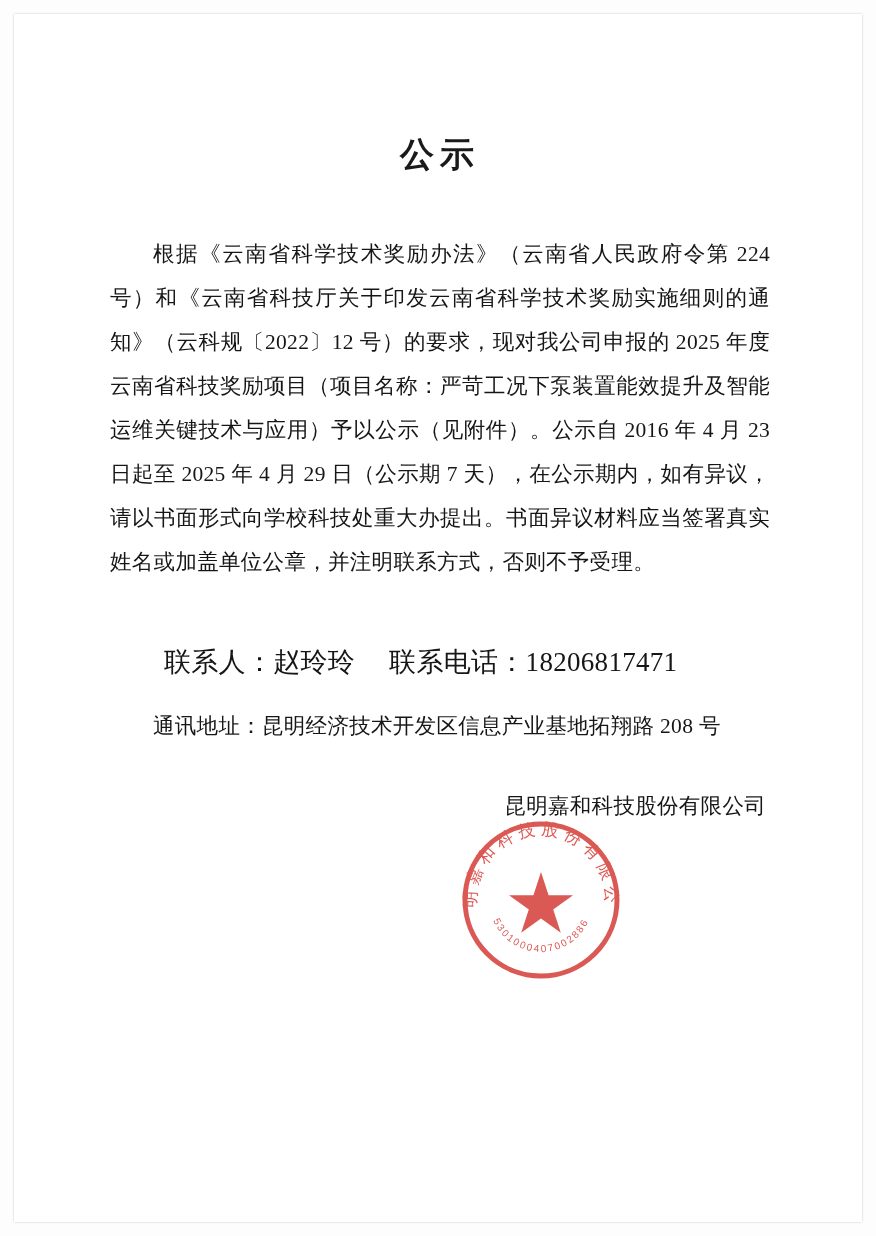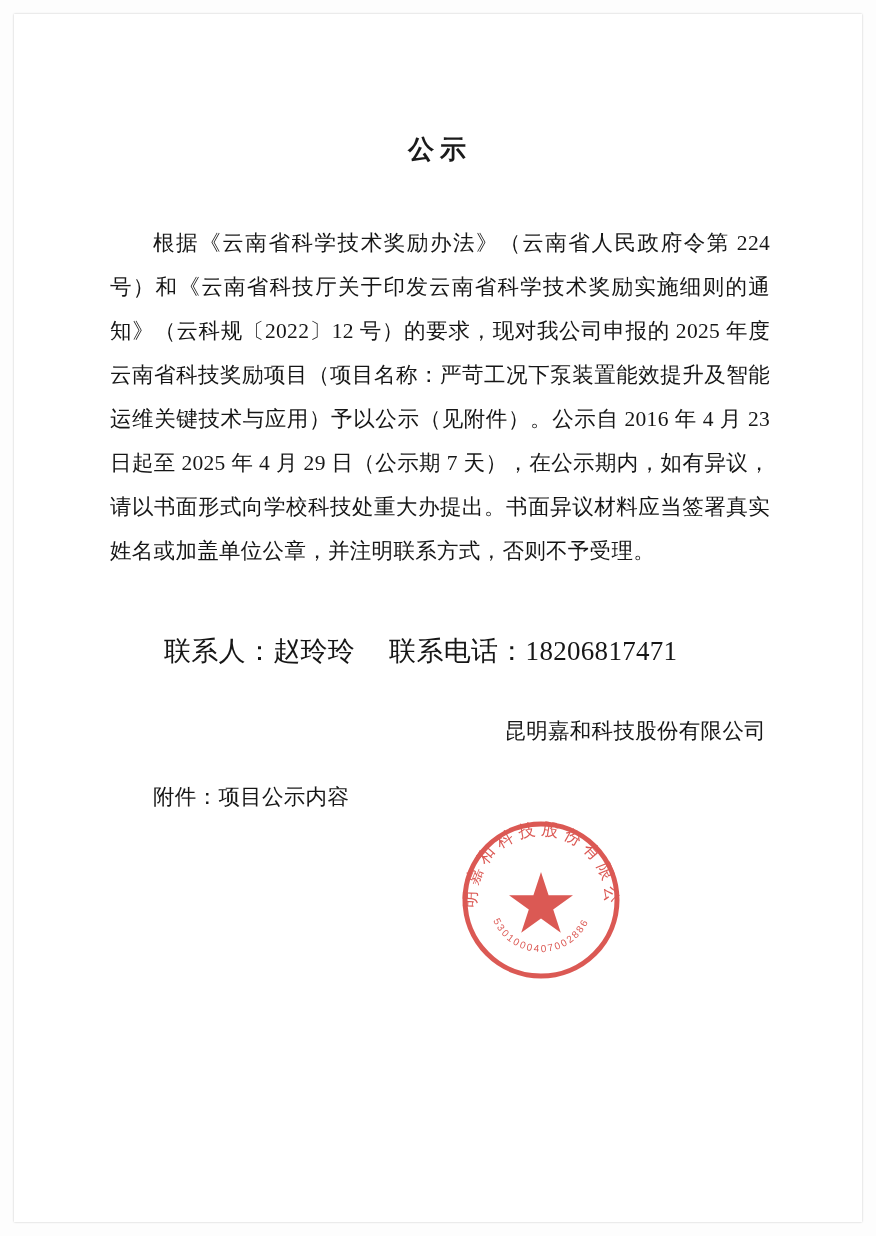--- a/index.html
+++ b/index.html
@@ -30,21 +30,21 @@
   }
   .content {
     position: absolute;
     left: 96px;
     top: 0;
     width: 660px;
     height: 100%;
   }
   .doc-title {
     text-align: center;
-    font-size: 26px;
+    font-size: 34px;
     font-weight: bold;
     letter-spacing: 6px;
     color: #1a1a1a;
     margin-top: 118px;
     font-family: "Liberation Serif", "DejaVu Serif", serif;
   }
   .body-para {
     margin-top: 54px;
     font-size: 21.5px;
     line-height: 44px;
@@ -126,26 +126,28 @@
     <div class="content">
 
       <div class="doc-title">公示</div>
 
       <div class="body-para">根据《云南省科学技术奖励办法》（云南省人民政府令第 224 号）和《云南省科技厅关于印发云南省科学技术奖励实施细则的通知》（云科规〔2022〕12 号）的要求，现对我公司申报的 2025 年度云南省科技奖励项目（项目名称：严苛工况下泵装置能效提升及智能运维关键技术与应用）予以公示（见附件）。公示自 2016 年 4 月 23 日起至 2025 年 4 月 29 日（公示期 7 天），在公示期内，如有异议，请以书面形式向学校科技处重大办提出。书面异议材料应当签署真实姓名或加盖单位公章，并注明联系方式，否则不予受理。</div>
 
       <div class="contact-line">
         <span>联系人：</span><span>赵玲玲</span><span class="contact-gap"></span><span>联系电话：</span><span>18206817471</span>
       </div>
 
+      <div class="address-line">
+        <span>通讯地址：</span><span>昆明经济技术开发区信息产业基地拓翔路 208 号</span>
+      </div>
 
       <div class="signature-block">
         <div class="sign-org">昆明嘉和科技股份有限公司</div>
       </div>
 
-      <div class="attachment-line">附件：项目公示内容</div>
 
     </div>
 
     <div class="seal">
       <svg width="180" height="180" viewBox="0 0 180 180" xmlns="http://www.w3.org/2000/svg">
         <defs>
           <path id="sealArcTop" d="M 25,90 A 65,65 0 0 1 155,90"></path>
           <path id="sealArcBottom" d="M 38,90 A 52,52 0 0 0 142,90"></path>
         </defs>
         <circle cx="90" cy="90" r="76" fill="none" stroke="#d4352f" stroke-width="5"></circle>

